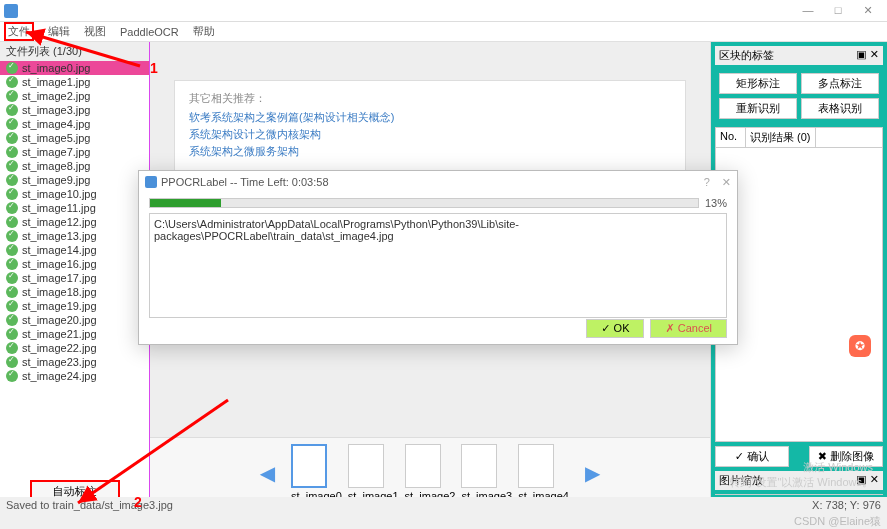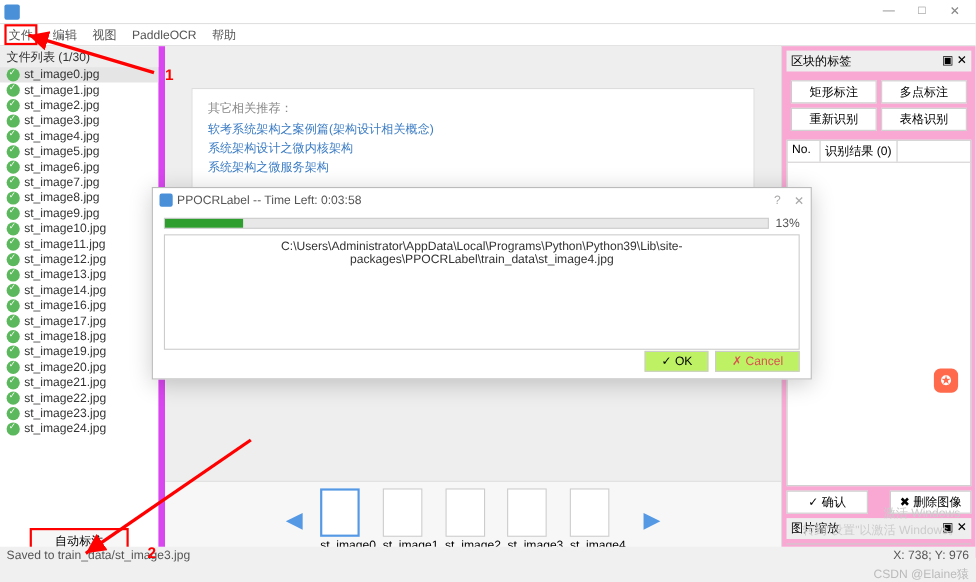--- a/index.html
+++ b/index.html
@@ -5,54 +5,54 @@
 * { box-sizing: border-box; margin: 0; padding: 0; font-family: "Microsoft YaHei", Arial, sans-serif; font-size: 11px; }
 body { width: 887px; height: 529px; background: #f0f0f0; position: relative; overflow: hidden; }
 .titlebar { height: 22px; background: #fff; border-bottom: 1px solid #ddd; display: flex; align-items: center; padding: 0 4px; color: #555; }
 .titlebar .icon { width: 14px; height: 14px; background: #4a90d9; border-radius: 2px; margin-right: 4px; }
 .titlebar .winbtns { margin-left: auto; display: flex; }
 .titlebar .winbtns span { width: 30px; text-align: center; color: #888; cursor: pointer; }
 .menubar { height: 20px; background: #fff; border-bottom: 1px solid #e0e0e0; display: flex; align-items: center; padding: 0 4px; color: #555; }
 .menubar span { margin-right: 14px; cursor: pointer; }
 .menubar .file-hl { border: 2px solid red; padding: 0 2px; }
 .workspace { display: flex; height: 465px; }
-.sidebar { width: 150px; background: #fff; border-right: 6px solid #d946ef; display: flex; flex-direction: column; }
+.sidebar { width: 150px; background: #fff; border-right: 1px solid #d946ef; display: flex; flex-direction: column; }
 .sidebar-hdr { background: #eee; padding: 2px 6px; color: #333; }
 .filelist { flex: 1; overflow: hidden; }
 .filelist .item { display: flex; align-items: center; padding: 1px 6px; color: #333; }
-.filelist .item.sel { background: #e5e5e5; }
+.filelist .item.sel { background: #ec4899; }
 .filelist .item .chk { width: 12px; height: 12px; border-radius: 50%; background: #5cb85c; margin-right: 4px; position: relative; }
 .filelist .item .chk::after { content: "✓"; color: #fff; font-size: 8px; position: absolute; top: -1px; left: 2px; }
 .auto-btn { margin: 4px auto; border: 2px solid red; width: 90px; text-align: center; padding: 2px 0; background: #f7f7f7; }
 .center { flex: 1; background: #eee; display: flex; flex-direction: column; position: relative; }
 .doc-area { flex: 1; padding: 38px 24px 0 24px; position: relative; }
 .doc-card { background: #fff; border: 1px solid #ddd; padding: 10px 14px; margin-bottom: 30px; }
 .doc-card .gray { color: #888; margin-bottom: 4px; }
 .doc-card .link { color: #3b7cc4; margin-bottom: 2px; }
 .red-text { color: #d9534f; margin: 8px 0 2px 0; padding-left: 10px; }
 .dark-text { color: #333; padding-left: 10px; }
 .thumbs { height: 70px; display: flex; align-items: center; justify-content: center; gap: 6px; border-top: 1px solid #ddd; background: #f7f7f7; }
 .thumb-wrap { text-align: center; }
 .thumb { width: 36px; height: 44px; background: #fff; border: 1px solid #ccc; margin-bottom: 2px; }
 .thumb.sel { border: 2px solid #5599e5; }
 .arrow { font-size: 20px; color: #5599e5; cursor: pointer; padding: 0 10px; }
-.right { width: 177px; background: #f9a8d4; border-left: 1px solid #ddd; padding: 4px; display: flex; flex-direction: column; }
+.right { width: 177px; background: #14b8a6; border-left: 1px solid #ddd; padding: 4px; display: flex; flex-direction: column; }
 .panel-hdr { background: #eee; padding: 2px 4px; margin-bottom: 4px; display:flex; justify-content:space-between;}
 .btn-grid { display: flex; flex-wrap: wrap; gap: 4px; padding: 4px; justify-content: space-between; }
 .btn-grid .b { flex: 1 1 40%; background: #fff; border: 1px solid #ccc; padding: 2px 4px; text-align: center; cursor: pointer; }
 .result-hdr { display: flex; border: 1px solid #ccc; background: #fff; margin-top: 4px; }
 .result-hdr span { padding: 2px 4px; border-right: 1px solid #ccc; }
 .result-body { flex: 1; background: #fff; border: 1px solid #ccc; border-top: none; }
 .bot-btns { display: flex; gap: 20px; padding: 4px 0; }
 .bot-btns .b { flex: 1; background: #fff; border: 1px solid #ccc; padding: 2px; text-align: center; cursor: pointer; }
 .zoom-panel { border-top:1px solid #ccc; padding:4px; color:#aaa;}
 .statusbar { position: absolute; bottom: 16px; left: 0; right: 0; height: 16px; background: #f0f0f0; display: flex; align-items: center; padding: 0 6px; color: #555; }
 .statusbar .xy { margin-left: auto; }
 .csdn { position: absolute; bottom: 0; right: 6px; color: #bbb; font-size: 11px; }
-.dialog { position: absolute; left: 138px; top: 170px; width: 600px; height: 175px; background: #fff; border: 1px solid #bbb; box-shadow: 0 4px 20px rgba(0,0,0,.2); z-index: 50; text-align: center; }
+.dialog { position: absolute; left: 138px; top: 170px; width: 600px; height: 175px; background: #fff; border: 1px solid #bbb; box-shadow: 0 4px 20px rgba(0,0,0,.2); z-index: 50; }
 .dialog .dtitle { height: 22px; display: flex; align-items: center; padding: 0 6px; color: #555; }
 .dialog .dtitle .icon { width: 12px; height: 12px; background: #4a90d9; border-radius: 2px; margin-right: 4px; }
 .dialog .dtitle .dclose { margin-left: auto; display:flex; gap:12px; color:#aaa;}
 .dialog .prog-wrap { padding: 4px 10px; display: flex; align-items: center; }
 .dialog .prog { flex: 1; height: 10px; background: #e8e8e8; border: 1px solid #ccc; position: relative; }
 .dialog .prog .fill { height: 100%; width: 13%; background: #2e9e2e; }
 .dialog .pct { margin-left: 6px; color: #555; }
 .dialog .body { margin: 0 10px 6px 10px; height: 105px; border: 1px solid #ccc; padding: 4px; color: #333; overflow:auto;}
 .dialog .dbtns { position:absolute; bottom:6px; right:10px; display: flex; gap: 6px; }
 .dialog .dbtns .b { background: #bef264; border: 1px solid #ccc; padding: 2px 14px; cursor: pointer; }
@@ -106,24 +106,20 @@
         <div class="item">
           <span class="chk"></span>
           <span>st_image4.jpg</span>
         </div>
         <div class="item">
           <span class="chk"></span>
           <span>st_image5.jpg</span>
         </div>
         <div class="item">
           <span class="chk"></span>
-          <span>st_image6.jpg</span>
-        </div>
-        <div class="item">
-          <span class="chk"></span>
           <span>st_image7.jpg</span>
         </div>
         <div class="item">
           <span class="chk"></span>
           <span>st_image8.jpg</span>
         </div>
         <div class="item">
           <span class="chk"></span>
           <span>st_image9.jpg</span>
         </div>

